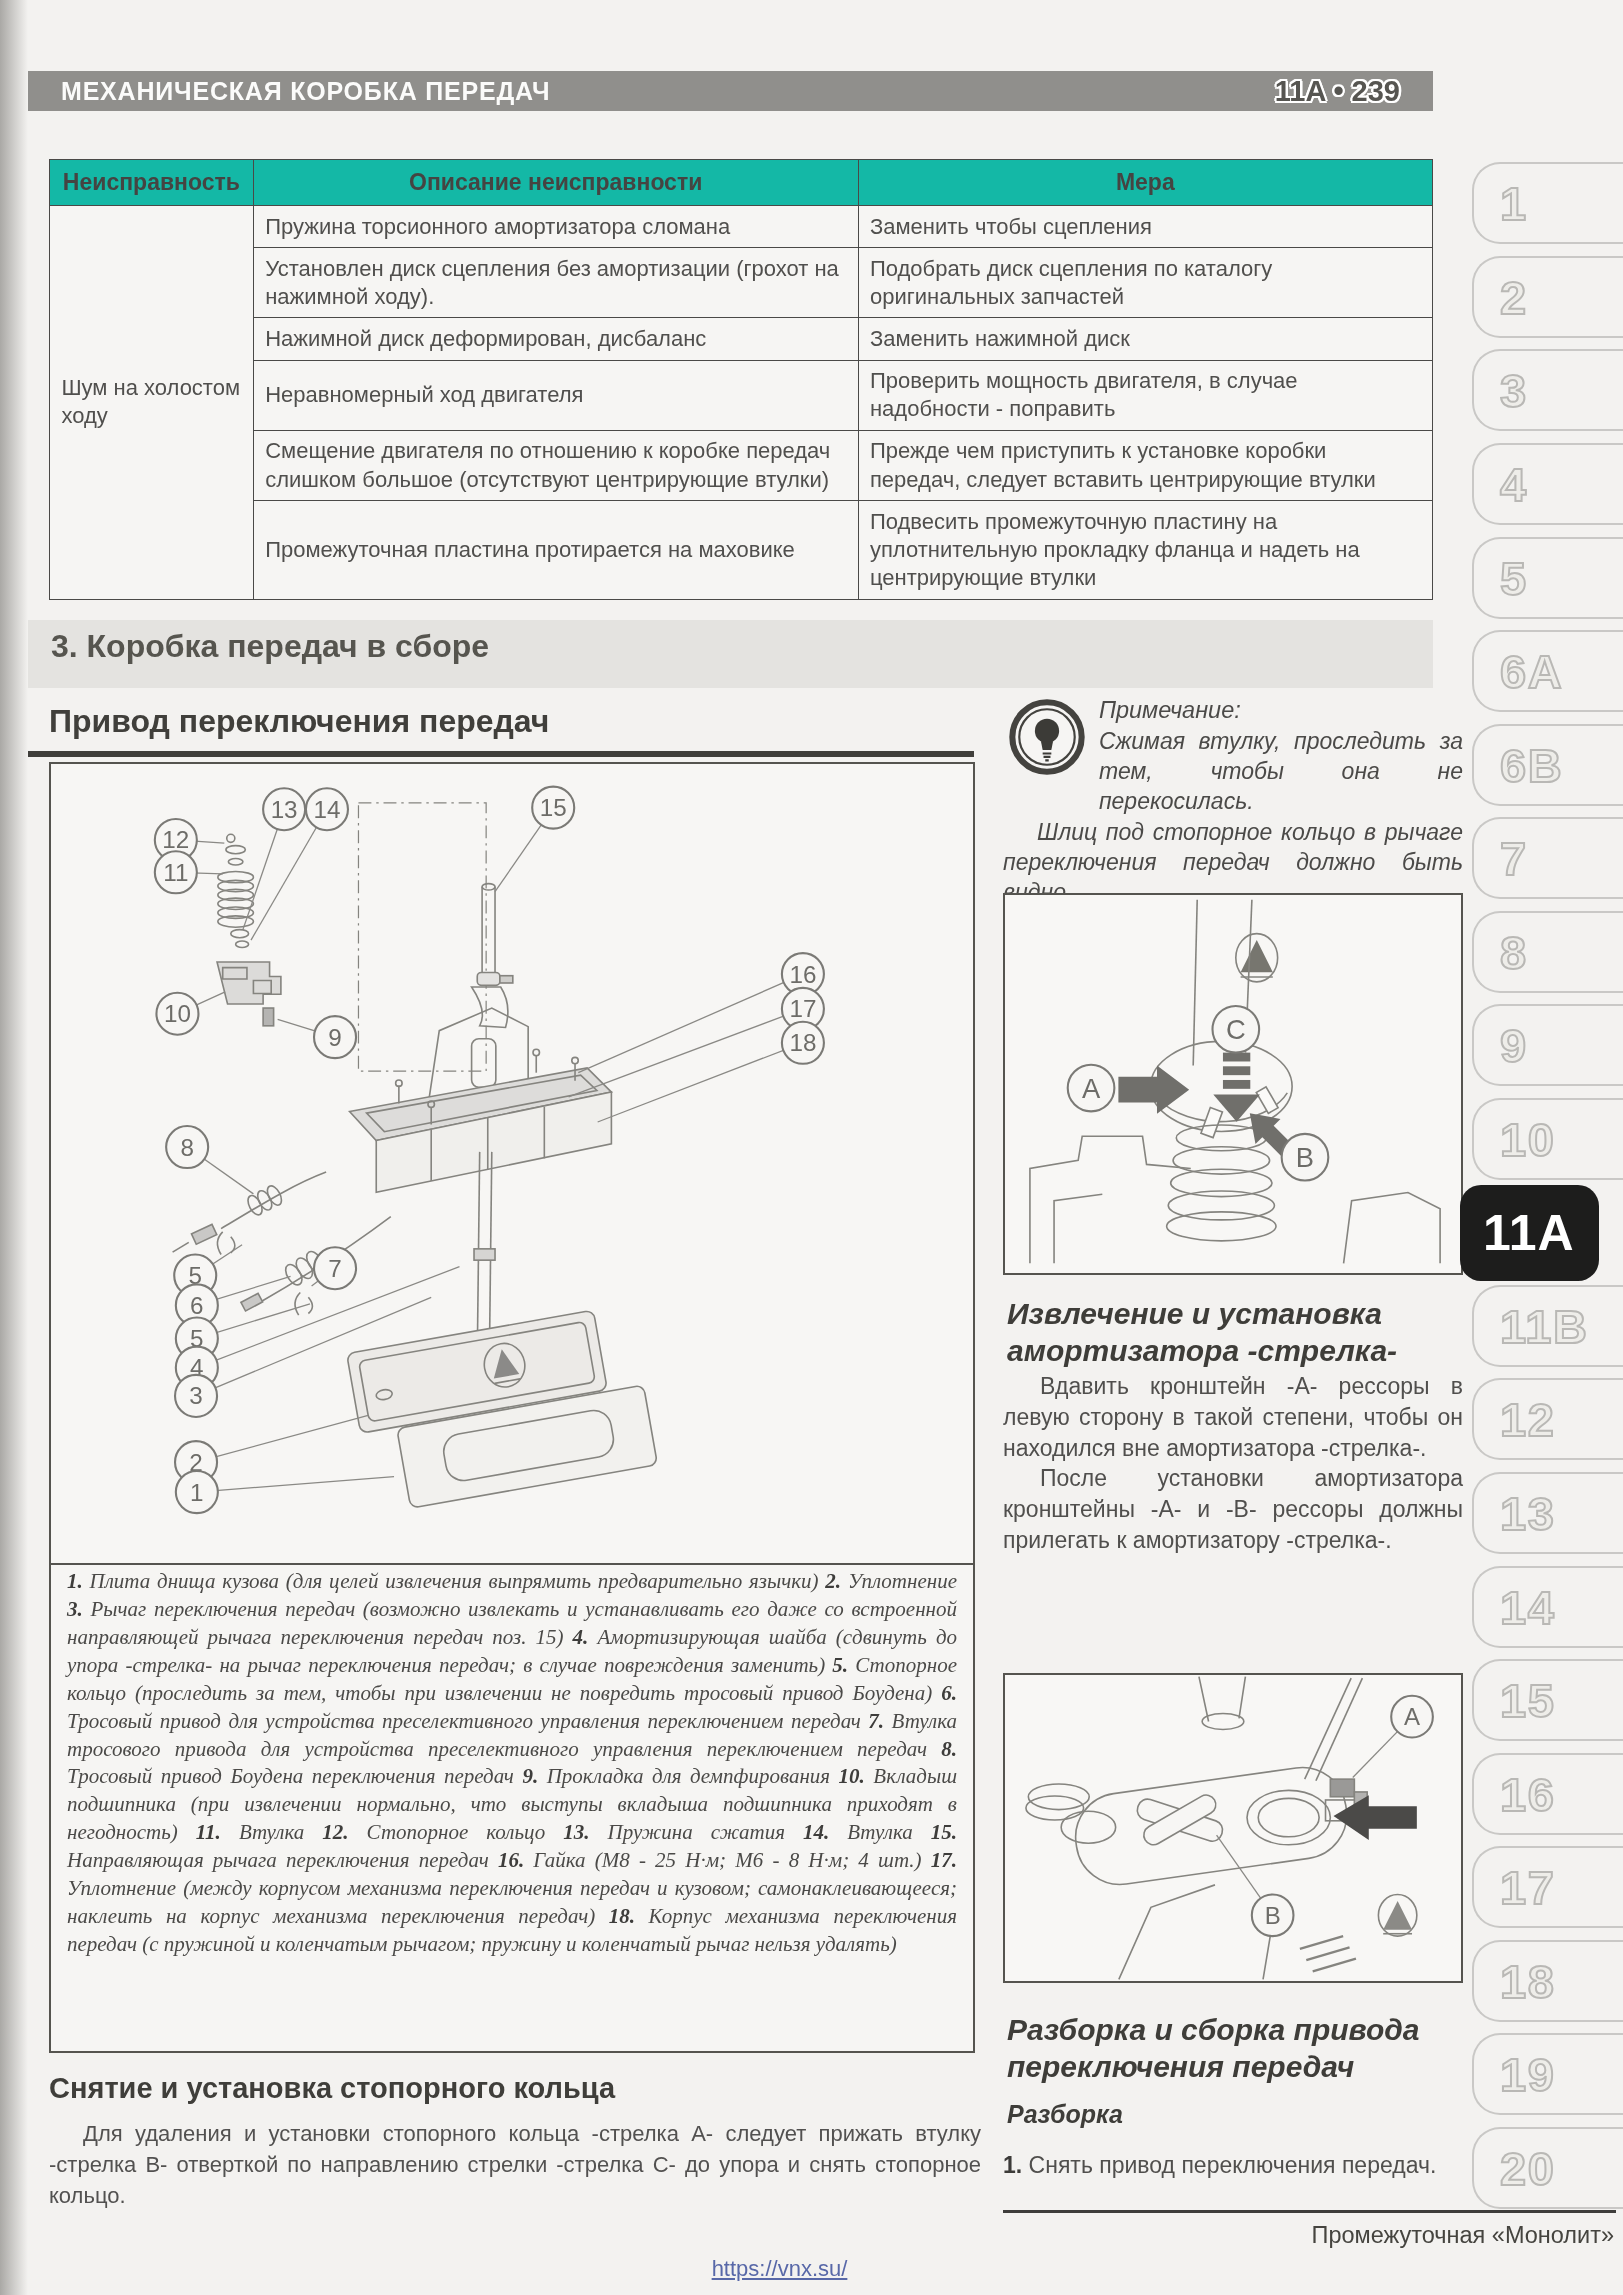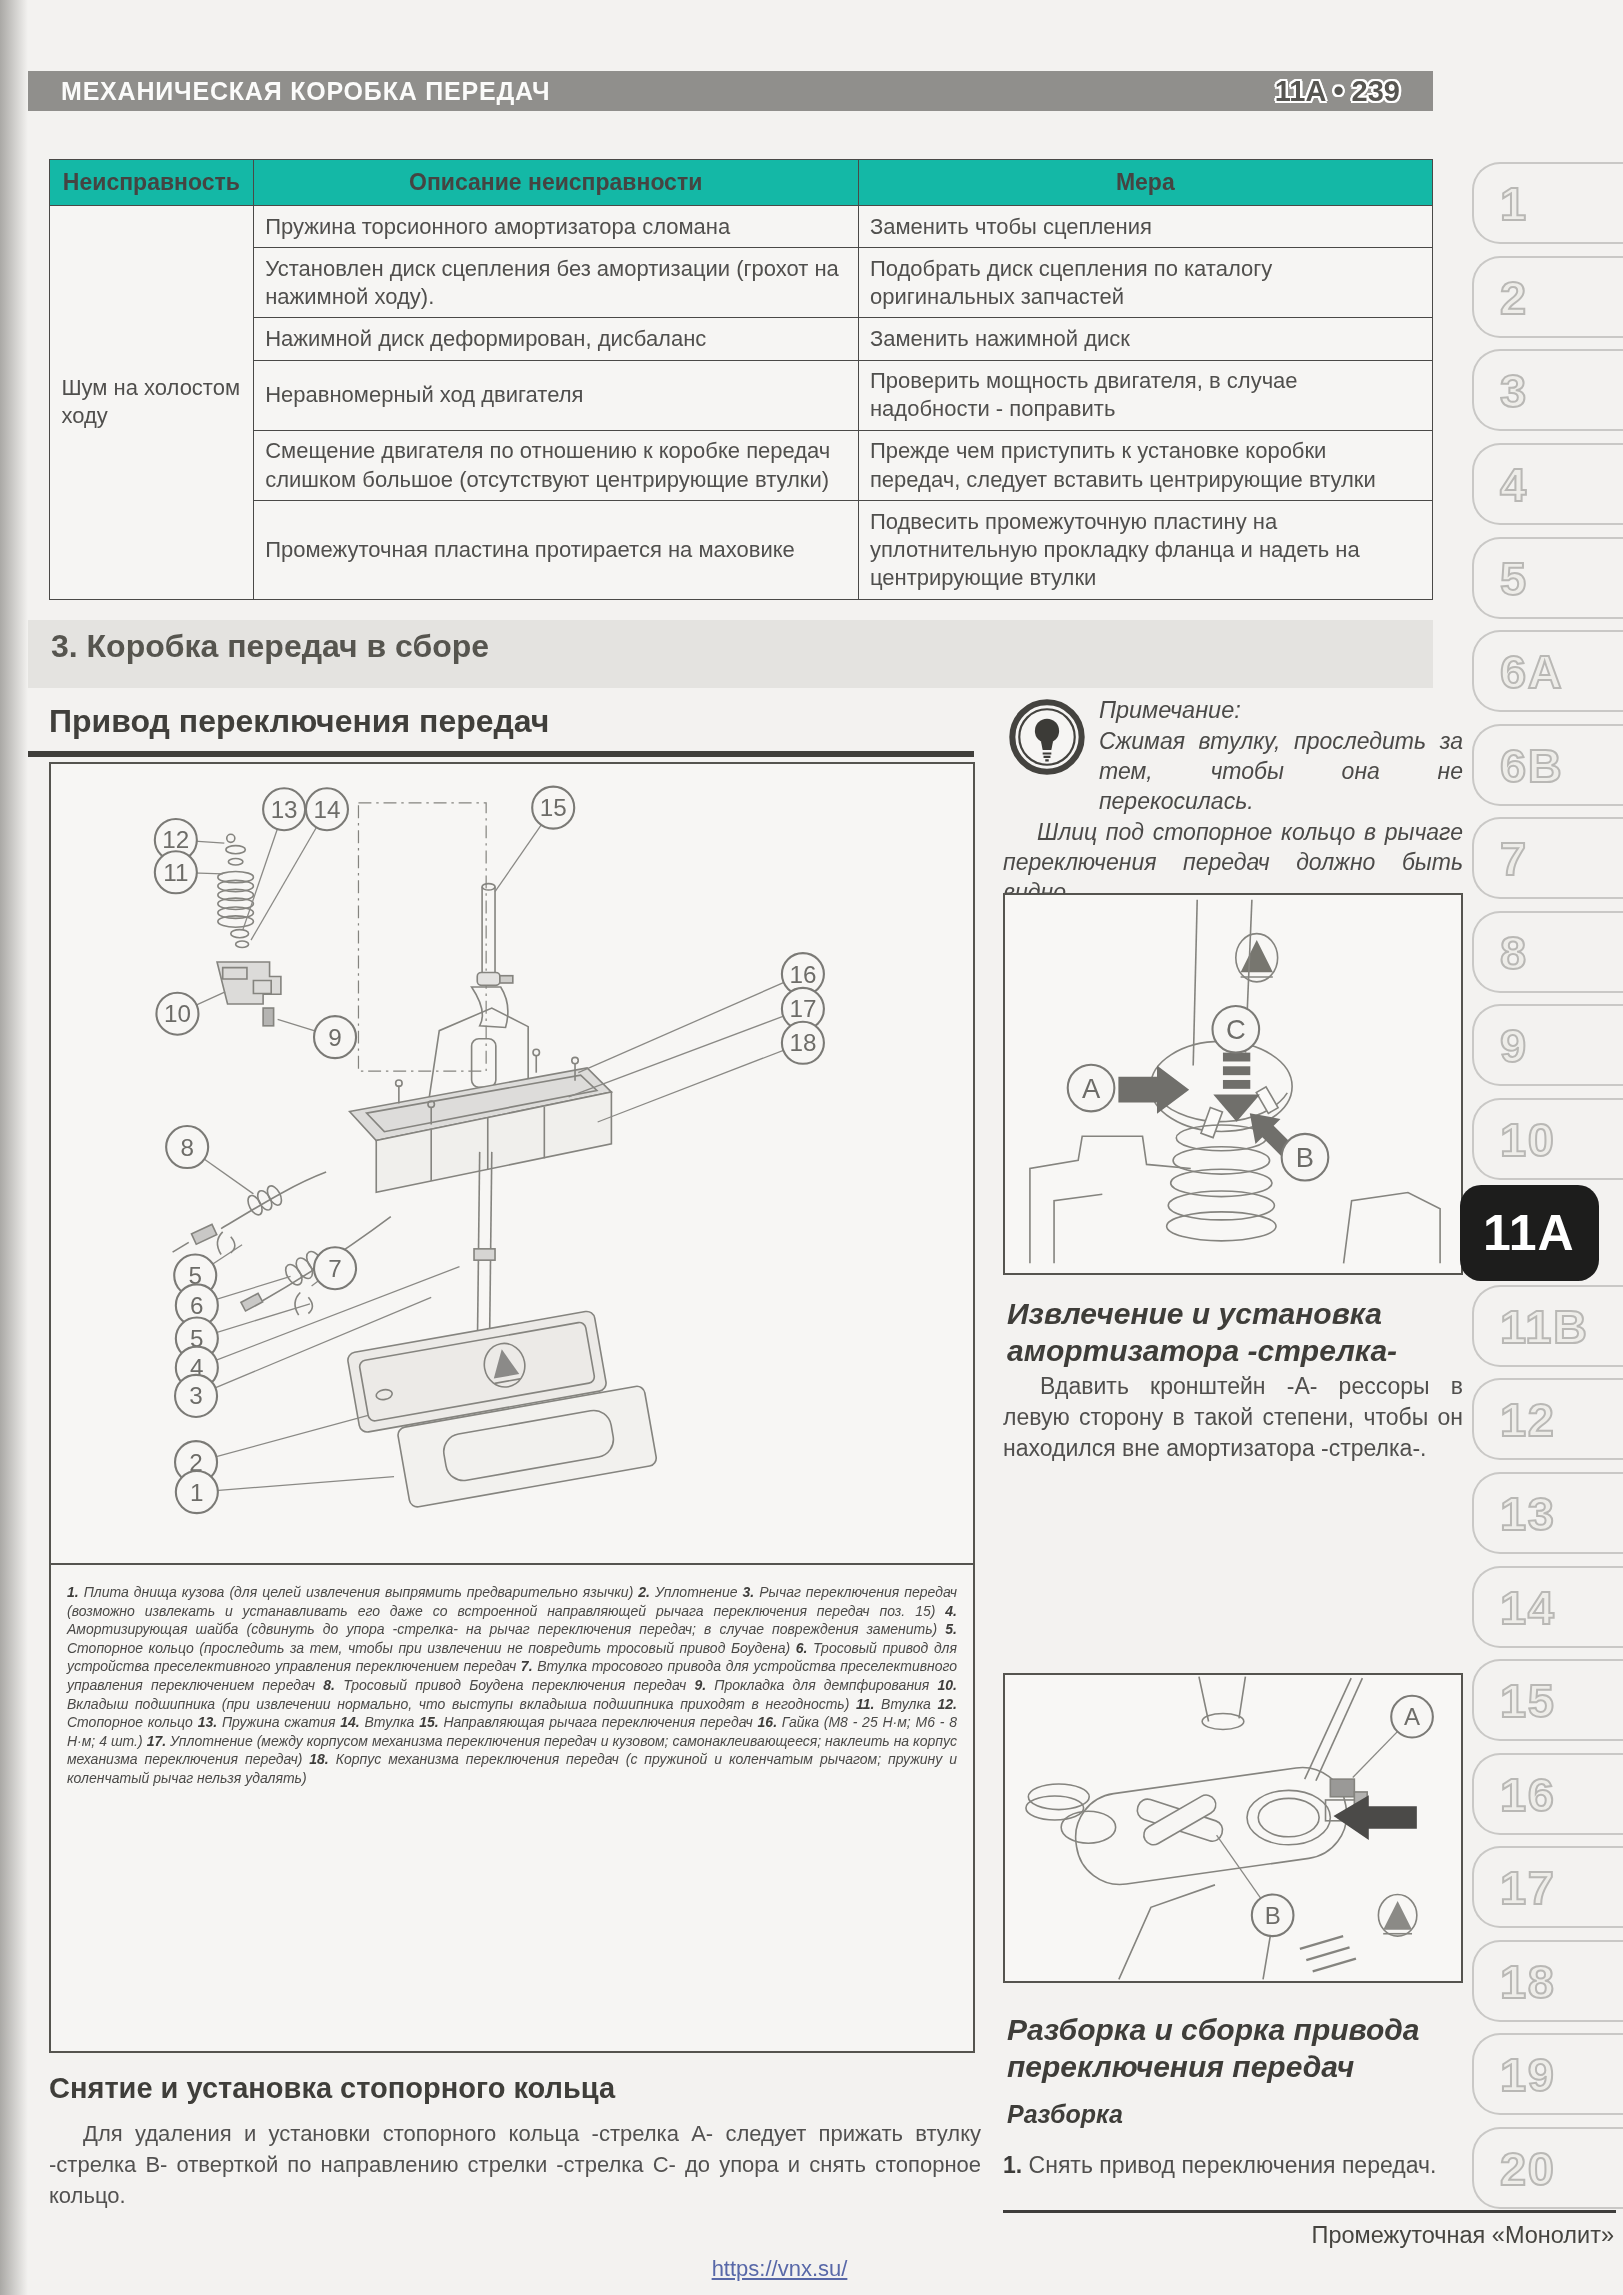--- a/index.html
+++ b/index.html
@@ -26,21 +26,21 @@
   .section-band span{display:block;margin:8px 0 0 23px;font-weight:bold;font-size:32px;color:#56554f;}
   .sub-heading{position:absolute;left:49px;top:703px;margin:0;font-weight:bold;font-size:32px;color:#403f3b;}
   .heading-rule{position:absolute;left:28px;top:751px;width:946px;height:5.7px;background:#403f3b;}
   
   figure{margin:0;}
   .main-figure{position:absolute;left:49px;top:762px;width:926px;height:804px;
        border:2.4px solid #55544f;box-sizing:border-box;background:#f7f6f4;}
   .main-figure svg{width:100%;height:100%;display:block;}
   .parts-box{position:absolute;left:49px;top:1563px;width:926px;height:490px;
        border:2.4px solid #55544f;box-sizing:border-box;background:#f6f5f3;overflow:hidden;}
-  .parts-box p{margin:18px 16px;font-style:italic;font-size:14px;line-height:1.33;color:#4b4a48;text-align:justify;}
+  .parts-box p{margin:3px 16px;font-style:italic;font-size:21px;line-height:1.33;color:#4b4a48;text-align:justify;font-family:Liberation Serif, serif;}
   .parts-box b{font-style:italic;color:#3e3d3b;}
   .left-heading{position:absolute;left:49px;top:2072px;margin:0;font-weight:bold;font-size:29px;color:#3f3e3a;}
   .left-para{position:absolute;left:49px;top:2119px;width:932px;margin:0;}
   .body-text{font-size:22px;line-height:1.4;color:#525150;text-align:justify;}
   .indent{text-indent:34px;}
   
   .note{position:absolute;left:1003px;top:695px;width:460px;font-style:italic;font-size:23px;
        line-height:1.3;color:#4b4a48;text-align:justify;}
   .note-icon{float:left;width:78px;height:88px;margin:3.2px 13px 3.2px 4.9px;}
   .note p{margin:0 0 1.6px 0;}
@@ -383,20 +383,21 @@
           <circle cx="372" cy="326" r="29" fill="#f7f6f4" stroke="#7b7a76" stroke-width="2.6"></circle>
           <text x="372" y="326" text-anchor="middle" dominant-baseline="central" font-size="34" fill="#6d6c68" font-family="Liberation Sans, sans-serif">B</text>
         </g>
       </g>
   </svg>
 </figure>
 
 <h3 class="side-heading h-extract">Извлечение и установка амортизатора -стрелка-</h3>
 <div class="side-paras" id="extraction-paras">
     <p>Вдавить кронштейн -А- рессоры в левую сторону в такой степени, чтобы он находился вне амортизатора -стрелка-.</p>
+    <p>После установки амортизатора кронштейны -А- и -В- рессоры должны прилегать к амортизатору -стрелка-.</p>
   </div>
 
 <figure class="side-figure fig2">
   <svg viewBox="0 0 565 382">
     <g class="sketch">
       <path d="M240,2 L252,58"></path>
       <path d="M298,2 L290,54"></path>
       <ellipse cx="270" cy="58" rx="26" ry="10"></ellipse>
       <line x1="430" y1="4" x2="372" y2="130"></line>
       <line x1="444" y1="4" x2="386" y2="132"></line>

